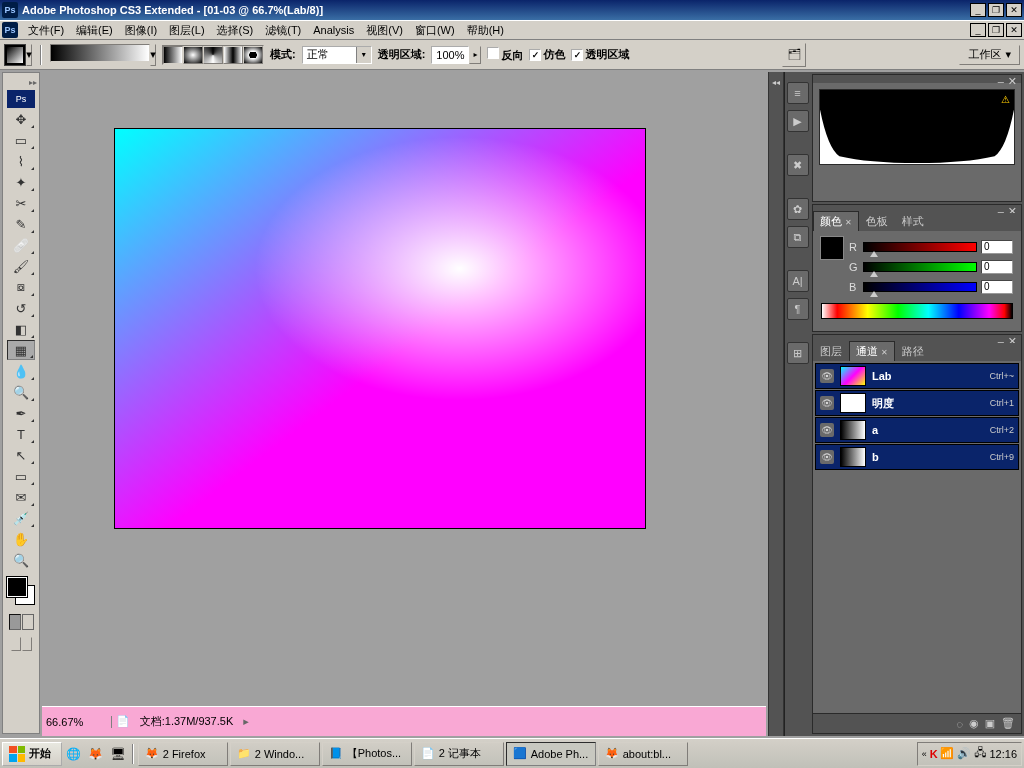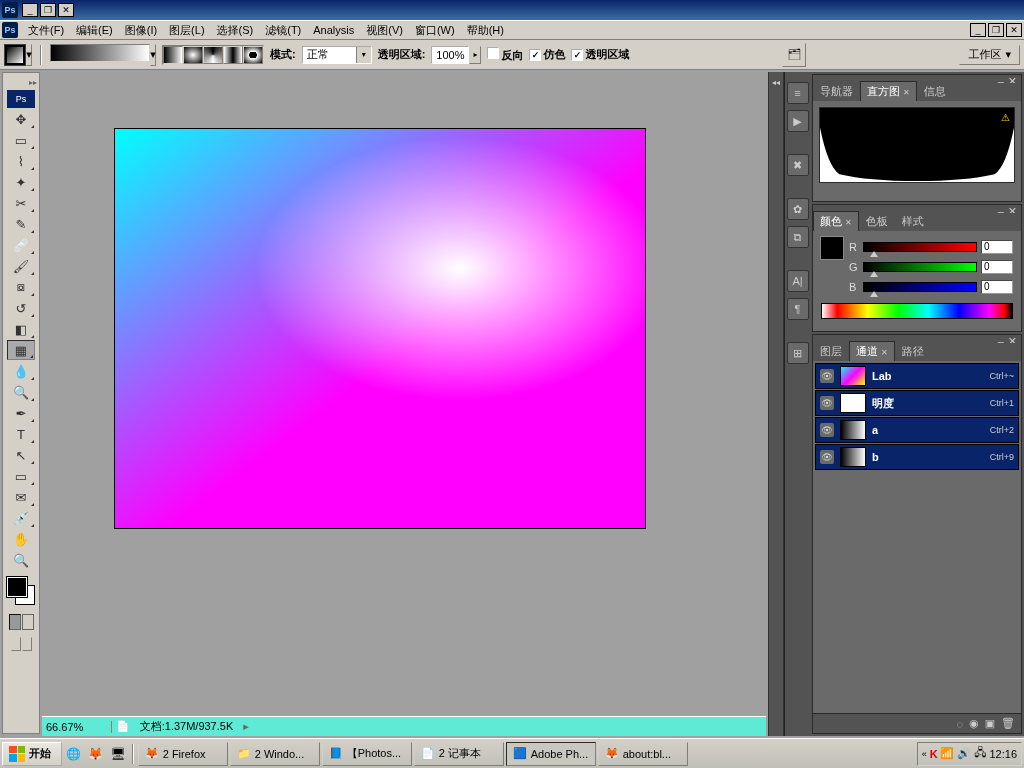--- a/index.html
+++ b/index.html
@@ -48,21 +48,21 @@
   linear-gradient(135deg, rgba(0,255,255,0.9), rgba(255,0,255,0.9) 60%, rgba(255,128,0,0.9)),
   linear-gradient(45deg, #00ff00, #ffff00 50%, #ff6600);
   background-blend-mode: screen;
 }
 .canvas-inner{width:100%;height:100%; background:
  radial-gradient(ellipse 70% 60% at 65% 35%, #ffffff 0%, rgba(255,255,255,0) 55%),
  linear-gradient(to bottom right, #00ffff 0%, #ff00ff 55%),
  linear-gradient(to top right, #00ff00 0%, rgba(0,255,0,0) 55%),
  linear-gradient(to top, #ffcc00 0%, rgba(255,128,0,0) 60%);
 }
-.statusbar-bottom { position:absolute; left:42px; right:258px; height:20px; bottom:32px; background:#5eead4; border-top:1px solid #fff; display:flex; align-items:center; font-size:10px; color:#000;}
+.statusbar-bottom { position:absolute; left:42px; right:258px; height:30px; bottom:32px; background:#f9a8d4; border-top:1px solid #fff; display:flex; align-items:center; font-size:10px; color:#000;}
 .statusbar-bottom .zoom { width:70px; border-right:1px solid #808080; padding:0 4px;}
 .statusbar-bottom .doc { padding:0 6px; }
 .vstrip { width:16px; background:#535353; border-left:1px solid #333; border-right:1px solid #333; display:flex; flex-direction:column; align-items:center; gap:2px; padding-top:6px;}
 .vstrip2 { width:26px; background:#535353; border-left:1px solid #222; display:flex; flex-direction:column; align-items:center; gap:6px; padding-top:10px;}
 .vbtn { width:22px; height:22px; background:#6a6a6a; border:1px solid #333; border-radius:2px; display:flex; align-items:center; justify-content:center; color:#ccc; font-size:11px; cursor:pointer;}
 .panels { position:absolute; right:0; top:72px; width:256px; bottom:32px; background:#535353; display:flex; }
 .panel-stack { flex:1; display:flex; flex-direction:column; gap:2px; padding:2px; }
 .panel { background:#6a6a6a; border:1px solid #2a2a2a; display:flex; flex-direction:column; }
 .panel-tabs { height:18px; display:flex; align-items:flex-end; background:#535353; font-size:10px;}
 .ptab { padding:2px 6px; background:#535353; color:#ccc; cursor:pointer; border:1px solid transparent; border-bottom:none;}
@@ -103,20 +103,23 @@
 .task.active { border:1px inset #808080; background:#c8c8c0;}
 .tray { margin-left:auto; height:24px; border:1px inset #d4d0c8; padding:0 4px; display:flex; align-items:center; gap:3px; color:#000;}
 .sep{width:2px;height:20px;border-left:1px solid #808080;border-right:1px solid #fff;margin:0 2px;}
 svg.hist{width:100%;height:100%;}
 </style>
 </head>
 <body>
 
 <div class="titlebar">
   <div class="icon">Ps</div>
+  <div class="title">
+    <span>Adobe Photoshop CS3 Extended</span> - <span>[01-03 @ 66.7%(Lab/8)]</span>
+  </div>
   <div class="winbtns">
     <div class="winbtn">_</div>
     <div class="winbtn">❐</div>
     <div class="winbtn">✕</div>
   </div>
 </div>
 
 <div class="menubar">
   <div class="icon">Ps</div>
   <div class="mitem">文件(F)</div>
@@ -239,25 +242,20 @@
     <div style="height:10px;"></div>
     <div class="vbtn">⊞</div>
   </div>
   <div class="panel-stack">
 
     <div class="panel" style="height:128px;">
       <div class="panel-hdr">
           <span>–</span>
           <span>✕</span>
         </div>
-      <div class="panel-tabs">
-        <div class="ptab">导航器</div>
-        <div class="ptab active"><span>直方图</span><span class="x">✕</span></div>
-        <div class="ptab">信息</div>
-      </div>
       <div class="histo">
         <div class="histo-box">
           <div class="histo-warn">⚠</div>
           <svg class="hist" viewBox="0 0 200 76" preserveAspectRatio="none">
             <path d="M0,76 L0,20 Q8,60 20,68 Q50,75 100,75 Q150,75 180,68 Q192,60 200,20 L200,76 Z" fill="#fff"></path>
           </svg>
         </div>
       </div>
     </div>
 

